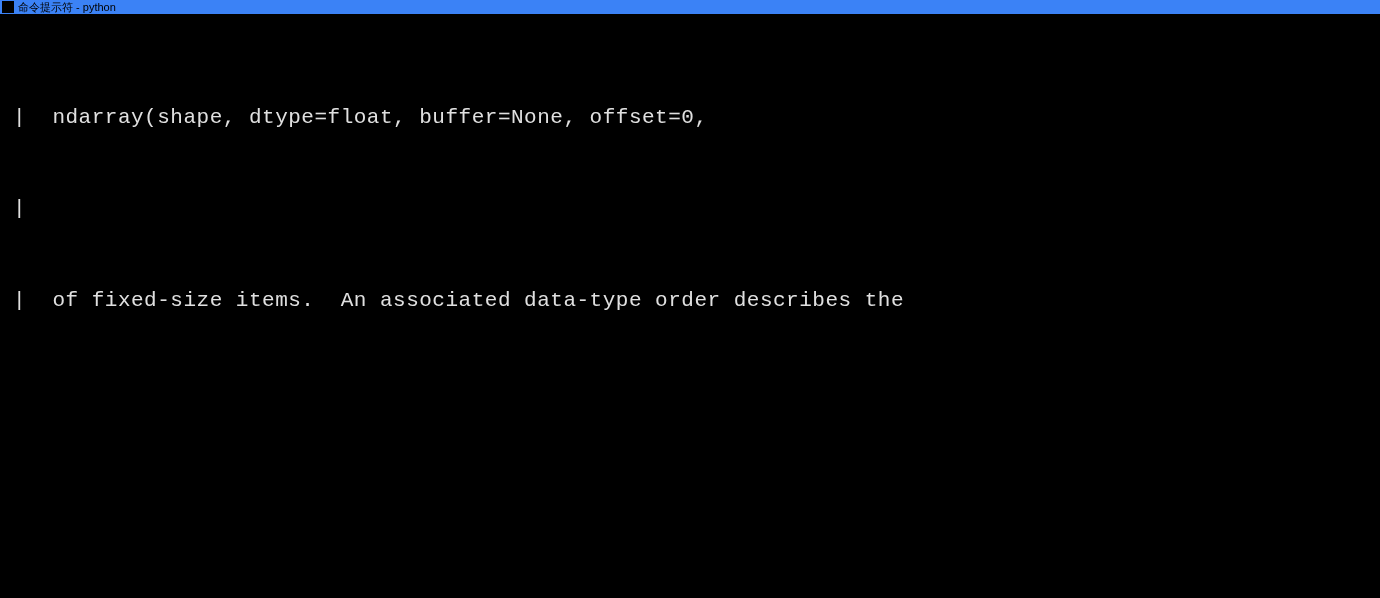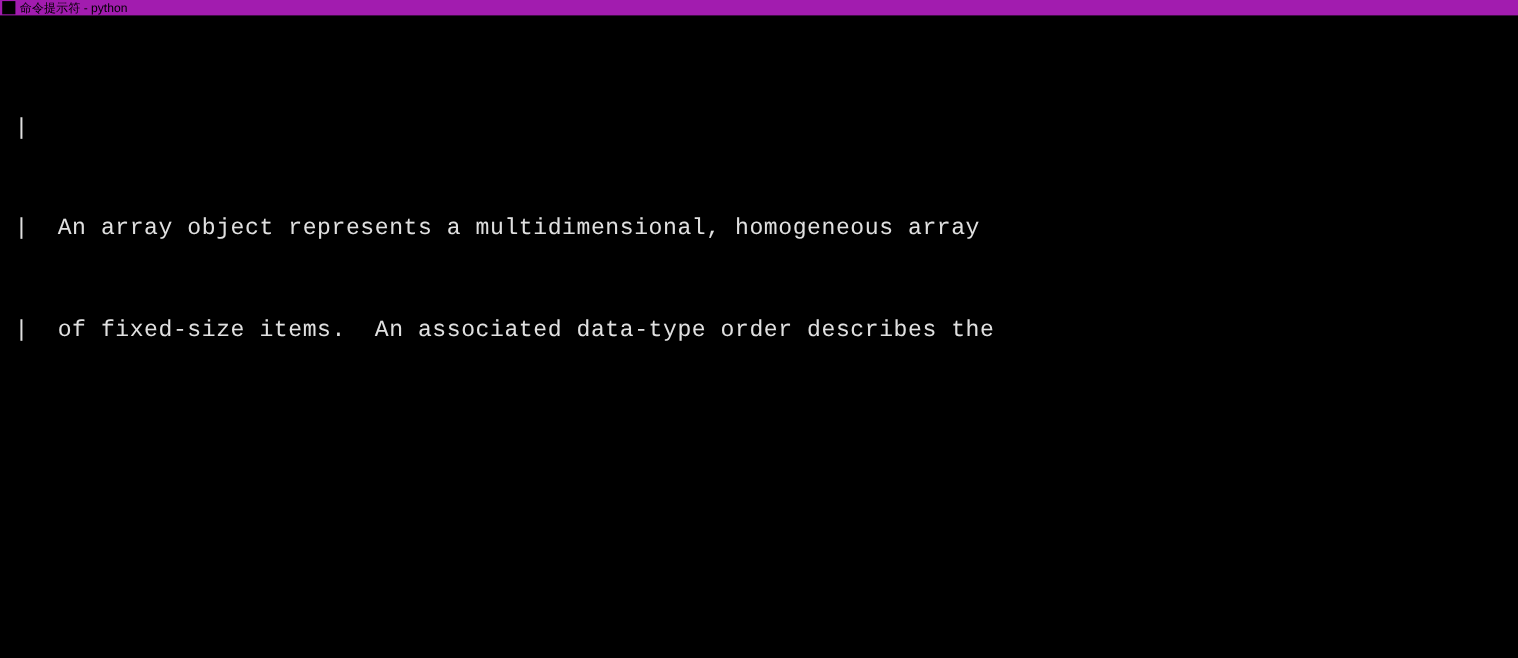--- a/index.html
+++ b/index.html
@@ -11,21 +11,21 @@
       background: #000000;
       color: #e0e0e0;
       font-family: "SimSun", "NSimSun", "Courier New", monospace;
       font-size: 21px;
       width: 1380px;
       height: 598px;
       overflow: hidden;
       position: relative;
     }
     .titlebar {
-      background: #a21caf;
+      background: #3b82f6;
       color: #000000;
       height: 14px;
       width: 100%;
       font-size: 11px;
       font-family: "Microsoft YaHei", sans-serif;
       display: flex;
       align-items: center;
       padding-left: 2px;
       overflow: hidden;
     }
@@ -48,22 +48,22 @@
   </style>
 </head>
 <body>
 
 <div class="titlebar">
   <span class="titlebar-icon"></span>
   <span>命令提示符 - python</span>
 </div>
 
 <div class="terminal">
+  <span class="line"> |  ndarray(shape, dtype=float, buffer=None, offset=0,</span>
   <span class="line"> |</span>
-  <span class="line"> |  An array object represents a multidimensional, homogeneous array</span>
   <span class="line"> |  of fixed-size items.  An associated data-type order describes the</span>
   
   
   
   
   
   
   
   
   

